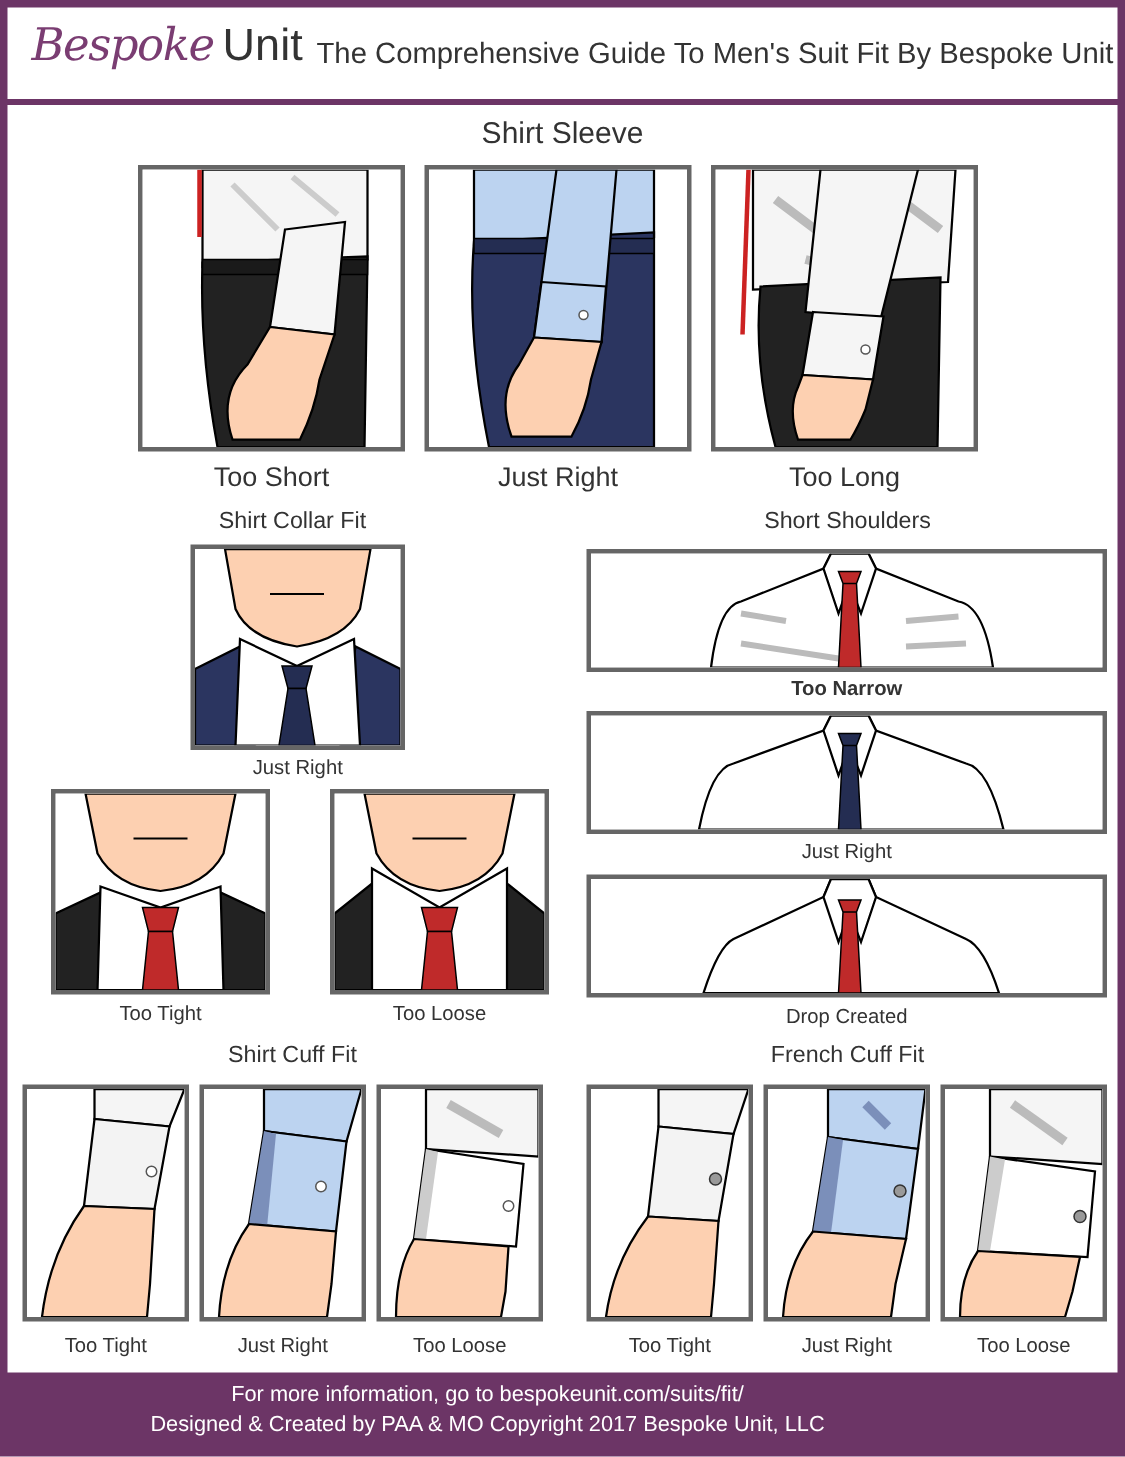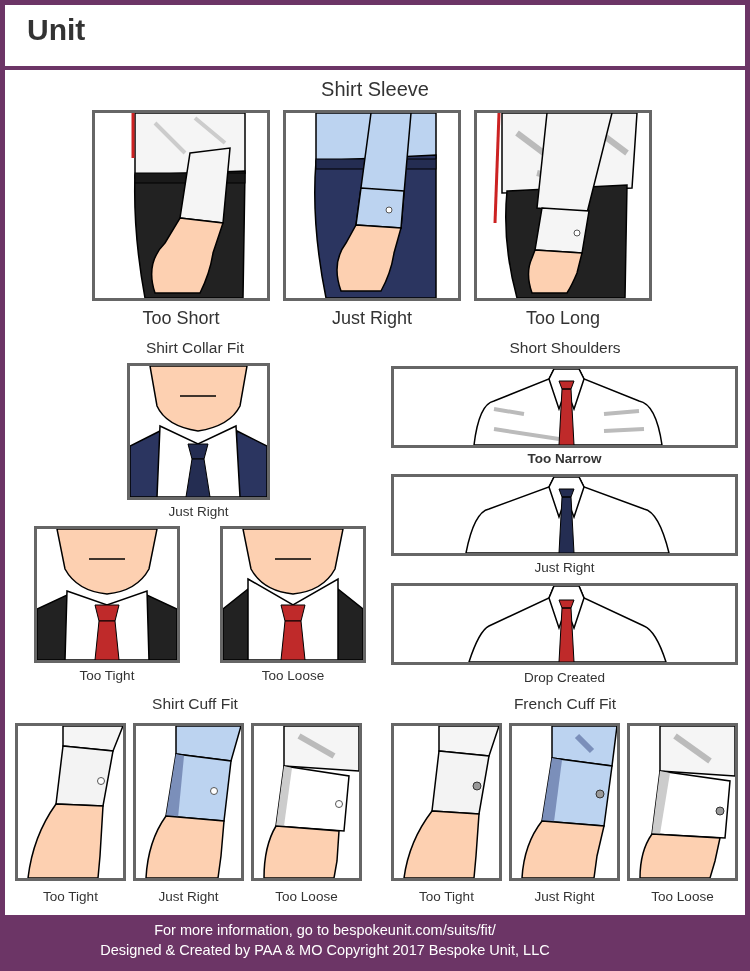--- a/index.html
+++ b/index.html
@@ -1,35 +1,37 @@
 <!DOCTYPE html>
 <html><head>
 <meta charset="utf-8">
 <style>
   html,body{margin:0;padding:0;}
   body{width:750px;height:971px;background:#6c3566;position:relative;overflow:hidden;font-family:"DejaVu Sans",sans-serif;color:#333;}
   .header{position:absolute;left:5px;top:5px;width:740px;height:61px;background:#fff;}
   .brand{position:absolute;left:16px;top:8px;height:44px;display:flex;align-items:baseline;}
   .brand-script{font-family:"DejaVu Serif",serif;font-style:italic;font-size:30px;color:#7a3d72;letter-spacing:-1px;}
-  .brand-unit{font-family:"Liberation Sans",sans-serif;font-size:30px;color:#333;margin-left:6px;font-weight:700;}
+  .brand-unit{font-family:"Liberation Sans",sans-serif;font-size:30px;color:#333;margin-left:6px;font-weight:400;}
   .title{position:absolute;left:206px;top:20px;font-family:"Liberation Sans",sans-serif;font-size:19.5px;color:#333;white-space:nowrap;}
   .main{position:absolute;left:5px;top:70px;width:740px;height:845px;background:#fff;}
   .sec-title{position:absolute;font-family:"Liberation Sans",sans-serif;color:#333;text-align:center;white-space:nowrap;}
   .lbl{position:absolute;font-family:"Liberation Sans",sans-serif;color:#333;text-align:center;white-space:nowrap;}
   .panel{position:absolute;border:3px solid #666;background:#fff;overflow:hidden;box-sizing:border-box;}
   .panel svg{display:block;width:100%;height:100%;}
   .footer{position:absolute;left:0;top:920px;width:650px;text-align:center;color:#fff;font-family:"Liberation Sans",sans-serif;font-size:14.5px;line-height:20px;}
 </style>
 </head>
 <body>
 
 <div class="header">
   <div class="brand">
+    <span class="brand-script">Bespoke</span>
     <span class="brand-unit">Unit</span>
   </div>
+  <div class="title">The Comprehensive Guide To Men's Suit Fit By Bespoke Unit</div>
 </div>
 
 <div class="main">
 
   <div class="sec-title" style="left:0;width:740px;top:8px;font-size:20px;">Shirt Sleeve</div>
 
   <div class="panel" style="left:87px;top:40px;width:178px;height:191px;">
     <svg viewBox="0 0 172 185" preserveAspectRatio="none">
       <rect width="172" height="185" fill="#fff"></rect>
       <path d="M40 0 L150 0 L150 60 L40 65 Z" fill="#f5f5f5" stroke="#000" stroke-width="1.5"></path>

